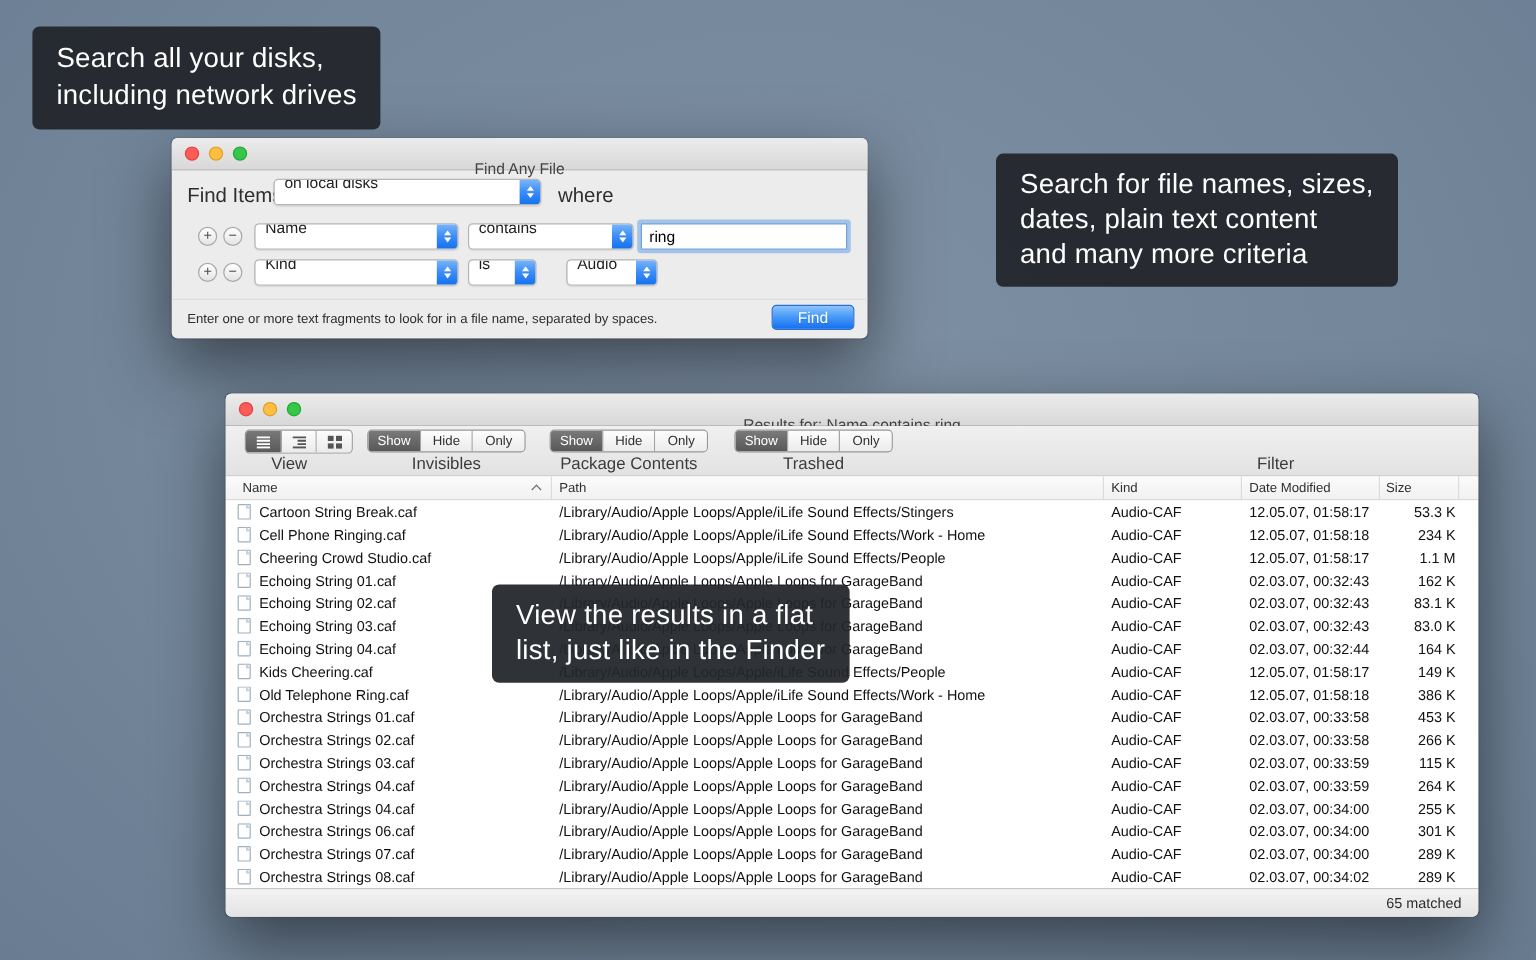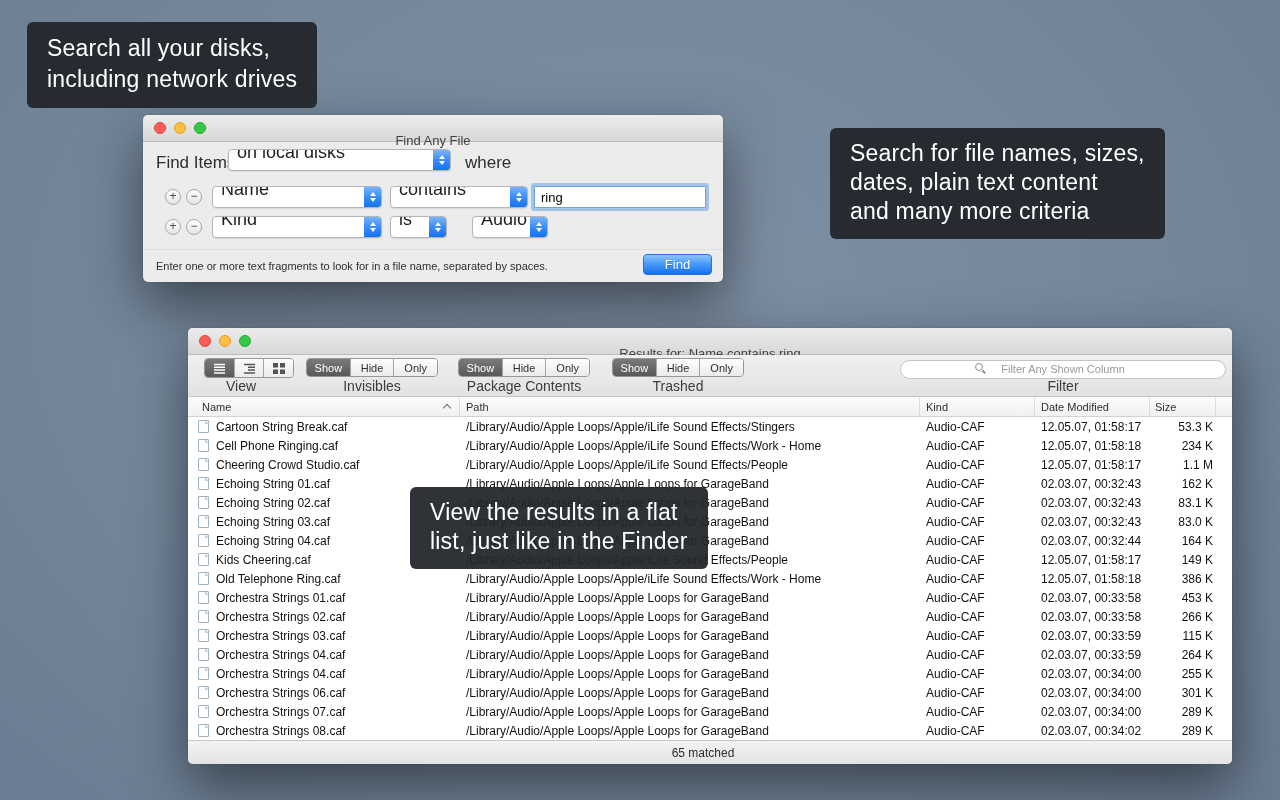--- a/index.html
+++ b/index.html
@@ -39,21 +39,21 @@
   .yellow { background:#fdbe41; border:1px solid #dea023; }
   .green  { background:#34c84a; border:1px solid #24a732; }
 
   
   .find-window { left:143px; top:115px; width:580px; height:167px; }
   .find-window .lbl { position:absolute; font-size:17px; color:#2e2e2e; }
 
   .popup {
     position:absolute; height:22px; background:#fff;
     border:1px solid #b5b5b5; border-radius:4px;
-    font-size:18px; color:#1e1e1e; display:flex; align-items:center;
+    font-size:13px; color:#1e1e1e; display:flex; align-items:center;
     padding:0 22px 16px 8px; box-shadow:0 1px 1px rgba(0,0,0,.08);
     white-space:nowrap; overflow:hidden;
   }
   .popup .pcap {
     position:absolute; right:-1px; top:-1px; bottom:-1px; width:18px;
     border-radius:0 4px 4px 0;
     background:linear-gradient(#7db9fb,#3b8cf7 50%,#1070ef);
     display:flex; flex-direction:column; align-items:center; justify-content:center; gap:2px;
   }
   .tri-up   { width:0;height:0;border-left:3.5px solid transparent;border-right:3.5px solid transparent;border-bottom:4px solid #fff; }
@@ -162,21 +162,21 @@
     position:relative; margin-right:7px; flex:none;
   }
   .doc::before {
     content:""; position:absolute; right:-1px; top:-1px; width:0; height:0;
     border-style:solid; border-width:0 4px 4px 0; border-color:#c3d2df transparent;
   }
 
   .statusbar {
     position:absolute; left:0; right:0; bottom:0; height:24px;
     background:linear-gradient(#f3f3f3,#e3e3e3); border-top:1px solid #c6c6c6;
-    display:flex; align-items:center; justify-content:center;
+    display:flex; align-items:center; justify-content:flex-end;
     font-size:12px; color:#2c2c2c; padding-right:14px;
   }
 </style>
 </head>
 <body>
 
 <div class="caption cap1">
   <div>Search all your disks,</div>
   <div>including network drives</div>
 </div>
@@ -333,24 +333,20 @@
           <div class="shoseg">
             <div class="sbtn sel">Show</div>
             <div class="sbtn">Hide</div>
             <div class="sbtn">Only</div>
           </div>
           <div class="tlab">Trashed</div>
         </div>
       </div>
 
     <div class="filter-box">
-      <div class="filter-field">
-        <input type="text" placeholder="Filter Any Shown Column" style="">
-        <span class="mag"></span>
-      </div>
       <div class="tlab">Filter</div>
     </div>
   </div>
 
   <div class="thead">
     <div class="hcell h-name">
       <span>Name</span>
       <span class="chev-up"></span>
     </div>
     <div class="hcell h-path">

